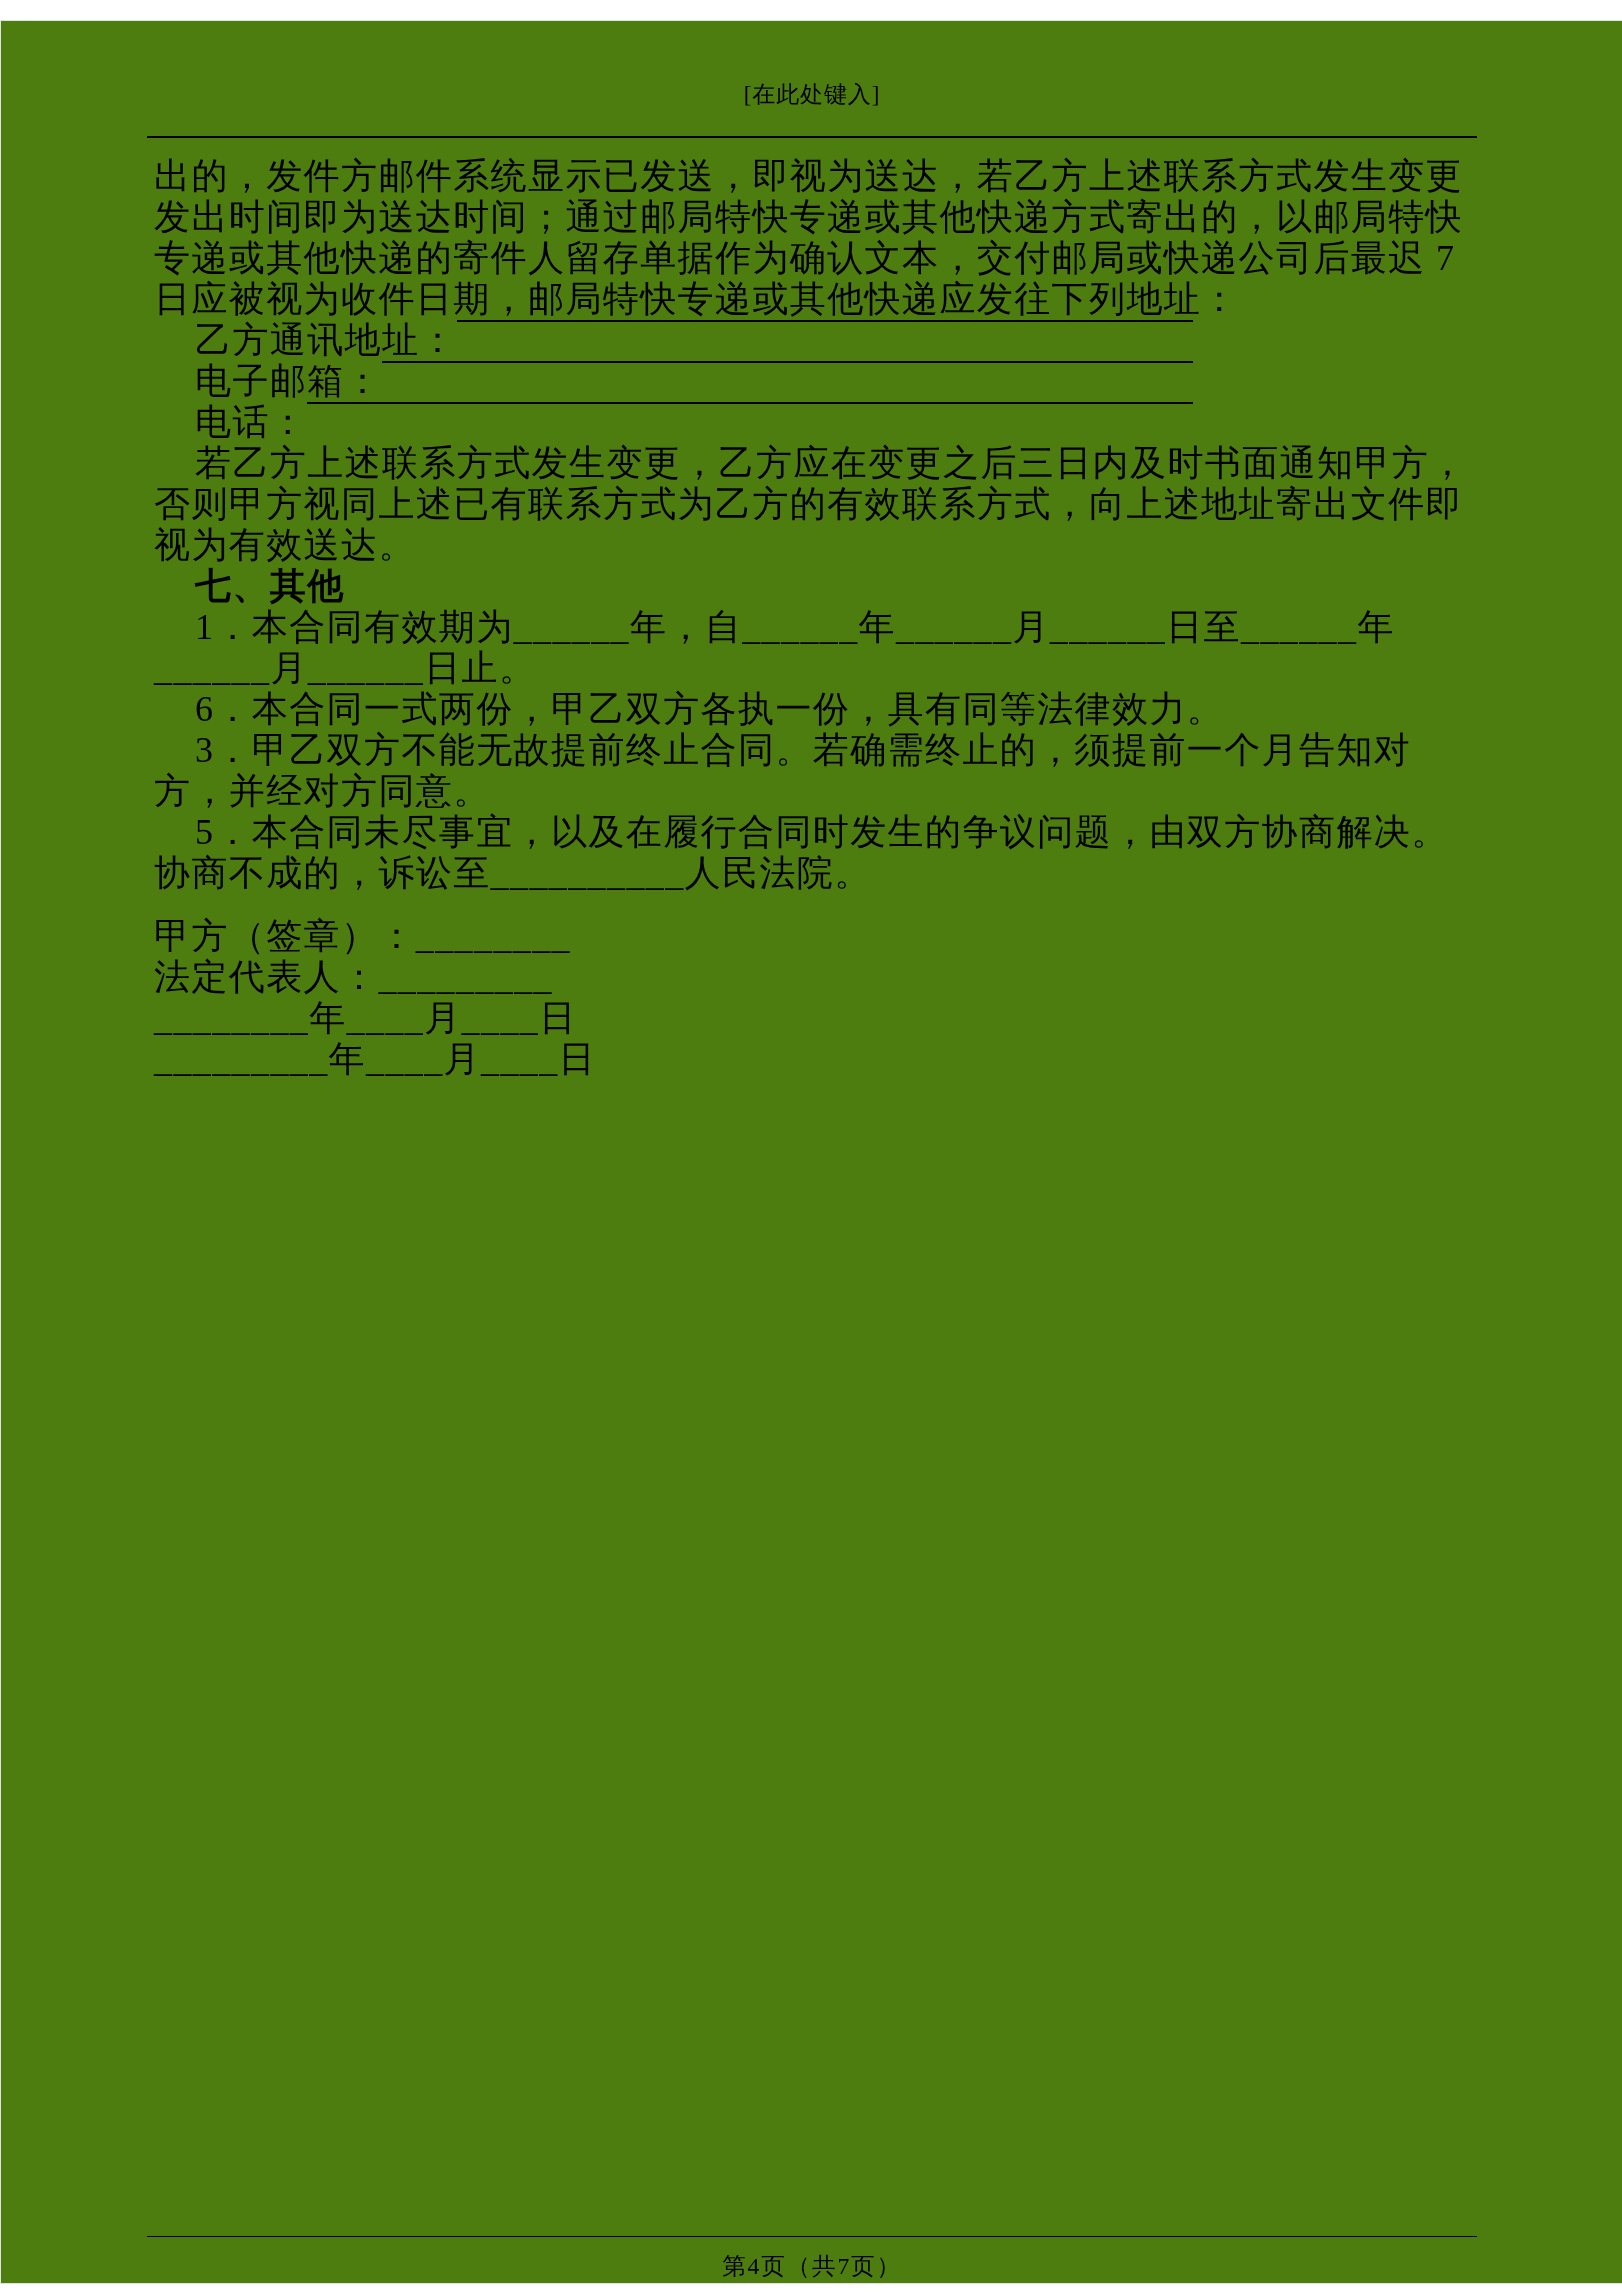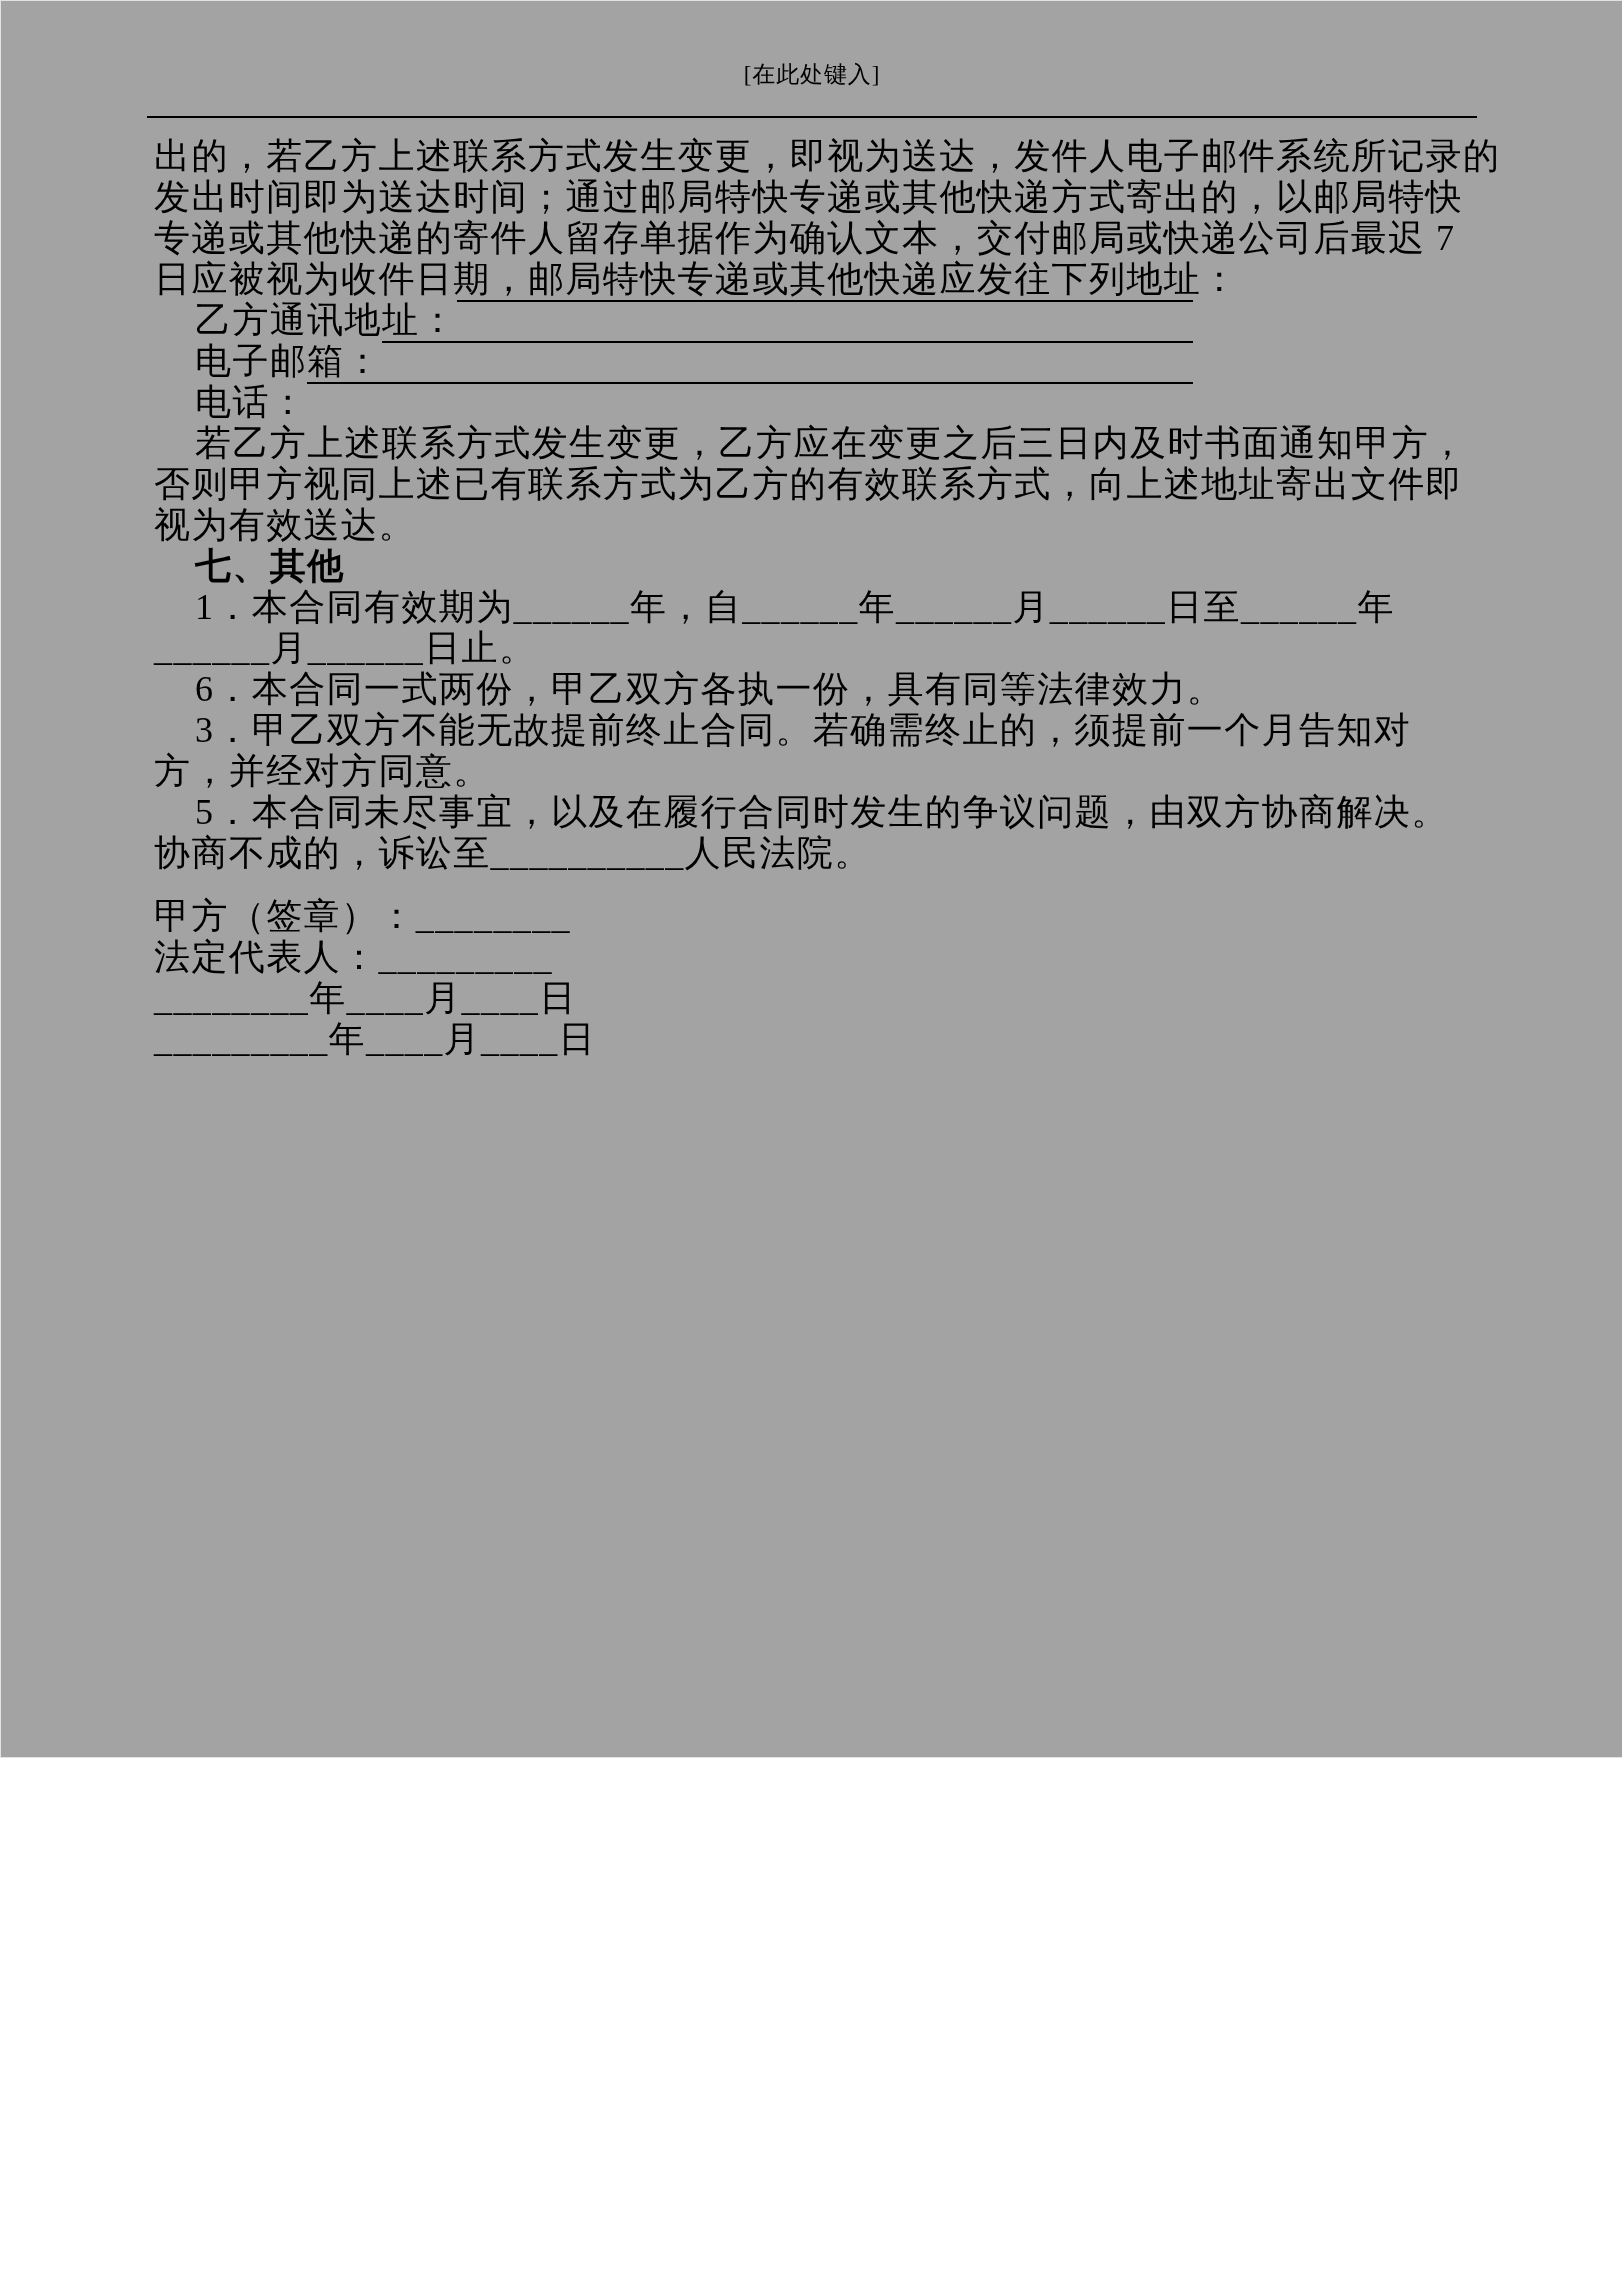--- a/index.html
+++ b/index.html
@@ -1,24 +1,25 @@
 <!DOCTYPE html>
 <html style="font-size:14.5px"><head>
 <meta charset="utf-8">
 <style>
   * { margin:0; padding:0; box-sizing:border-box; }
   html,body { background:#ffffff; }
   .page {
     position:relative;
-    width:1623px; height:1758px;
-    background:#a3a3a3;
+    width:1623px; height:2264px;
+    background:#4d7c0f;
     border:0.9px solid #e2e2e2;
     font-family:"Liberation Serif","DejaVu Serif",serif;
     color:#000000;
     overflow:hidden;
+    margin-top:20px;
   }
   .header { position:absolute; top:0; left:146px; right:145px; }
   .header-text { text-align:center; font-size:23px; padding-top:58px; letter-spacing:0.9px; }
   .header-rule { border-bottom:2.7px solid #000; margin-top:25.5px; }
   .content {
     position:absolute; top:135px; left:153px; right:150px;
     font-size:36px; line-height:41px; letter-spacing:1.4px;
   }
   .ln { white-space:pre; }
   .indent { padding-left:41px; }
@@ -43,21 +44,21 @@
 
 <div class="page">
 
   <div class="header">
     <div class="header-text">[在此处键入]</div>
     <div class="header-rule"></div>
   </div>
 
   <div class="content">
 
-    <div class="ln">出的，若乙方上述联系方式发生变更，即视为送达，发件人电子邮件系统所记录的</div>
+    <div class="ln">出的，发件方邮件系统显示已发送，即视为送达，若乙方上述联系方式发生变更</div>
     <div class="ln">发出时间即为送达时间；通过邮局特快专递或其他快递方式寄出的，以邮局特快</div>
     <div class="ln">专递或其他快递的寄件人留存单据作为确认文本，交付邮局或快递公司后最迟 7</div>
     <div class="ln">日应被视为收件日期，邮局特快专递或其他快递应发往下列地址：</div>
 
     <div class="field-row">
       <span class="fld">乙方通讯地址：</span>
       <span class="blank"></span>
     </div>
     <div class="field-row">
       <span class="fld">电子邮箱：</span>

